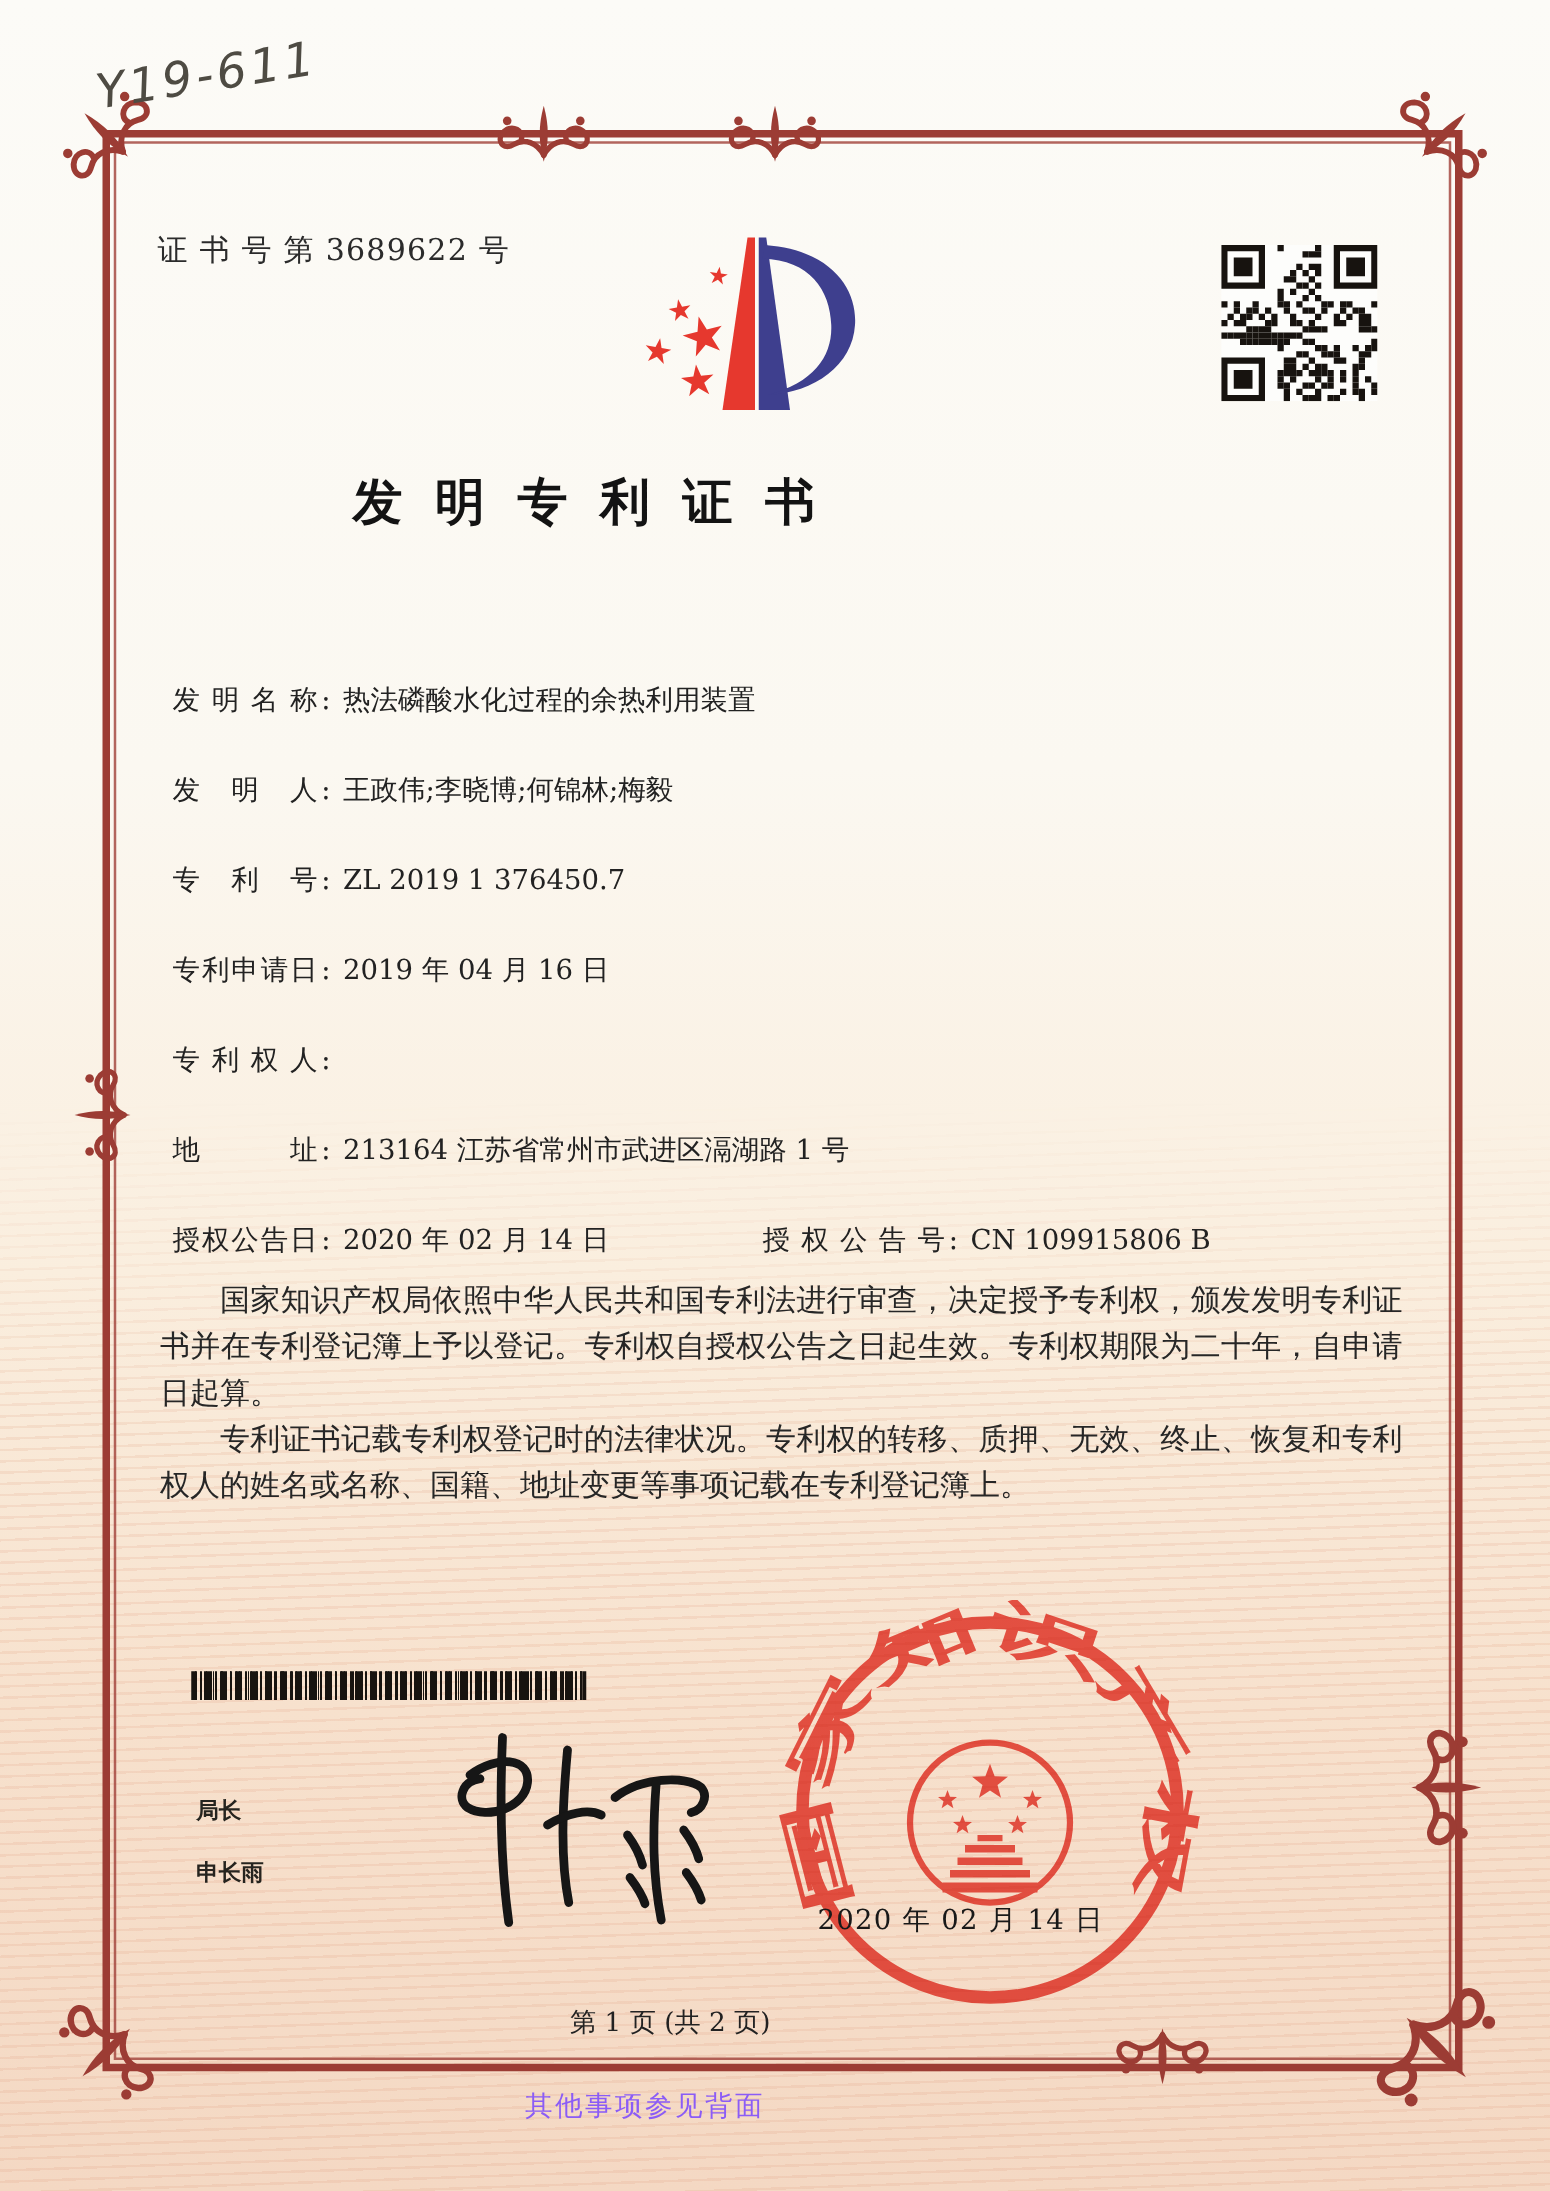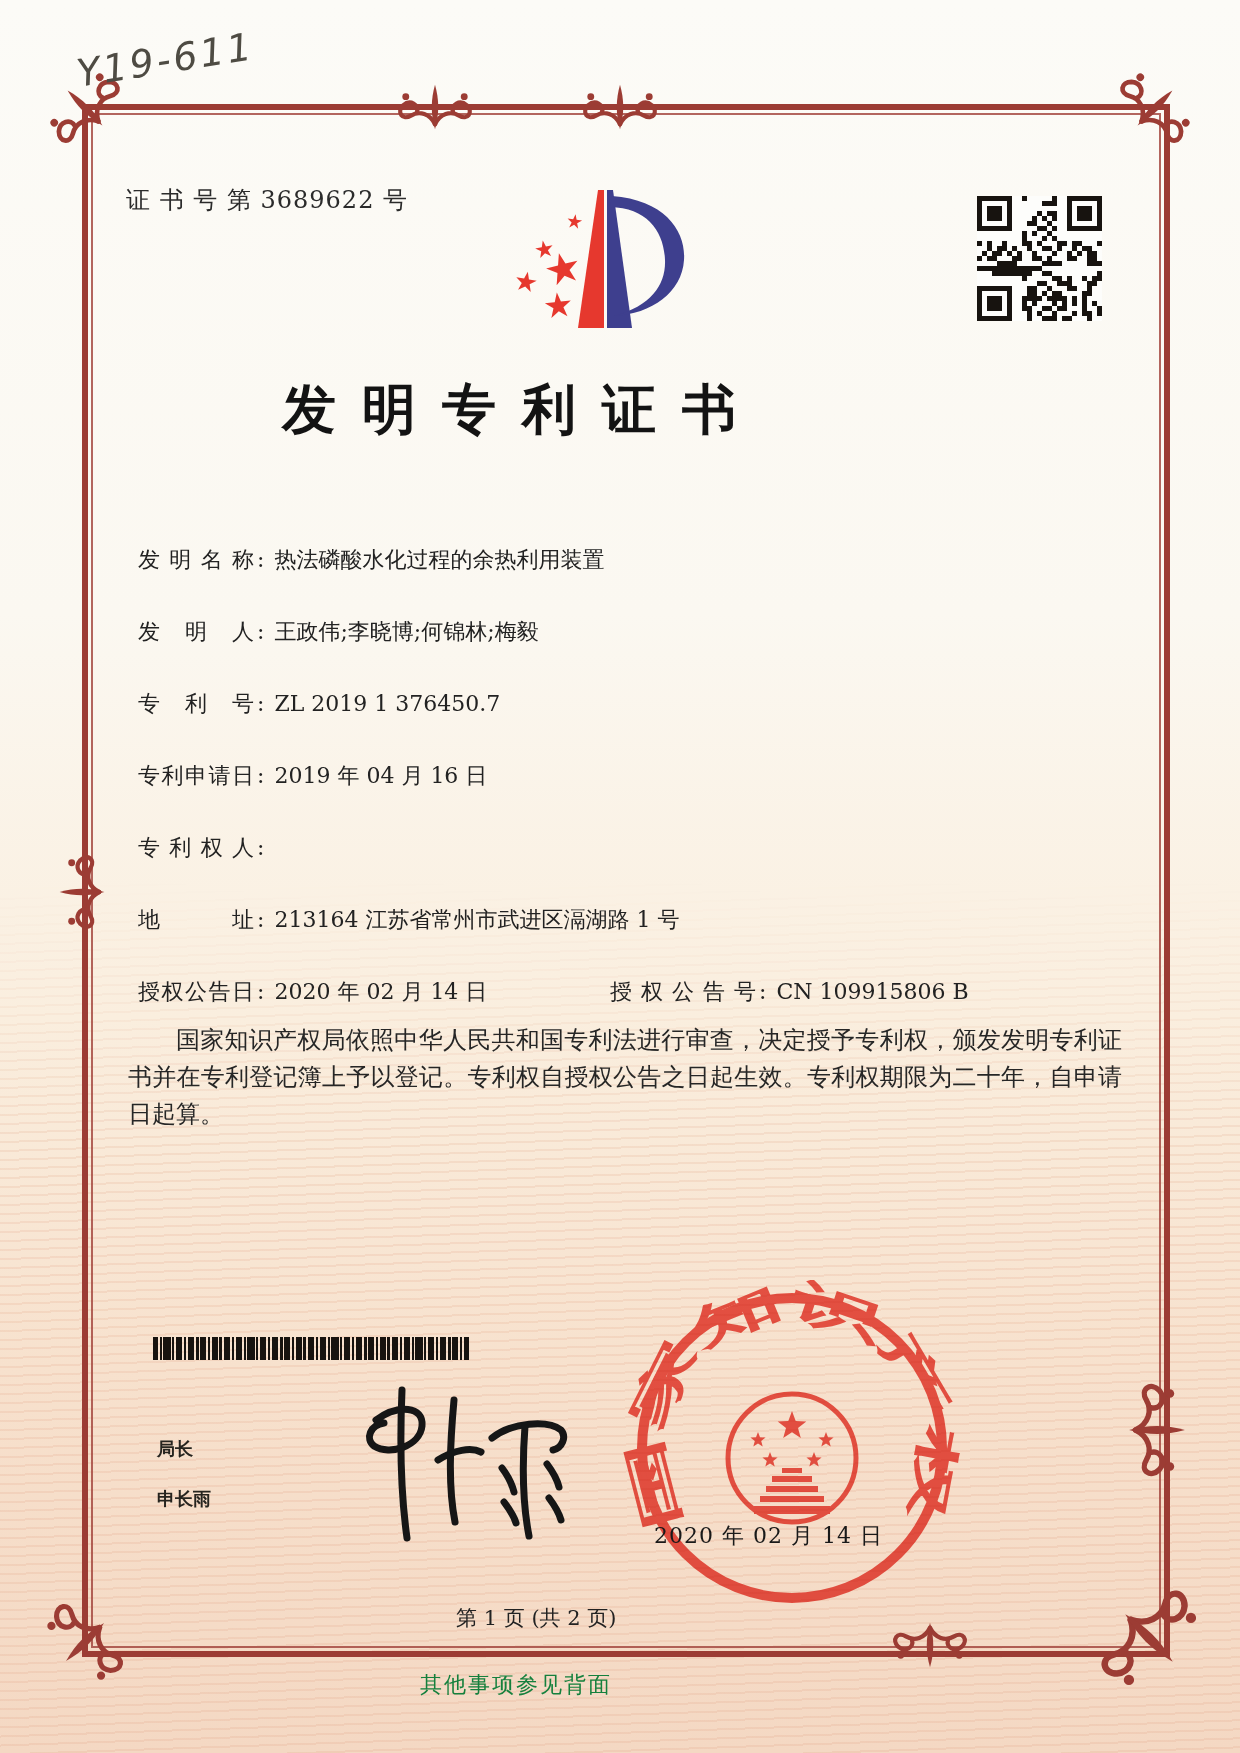--- a/index.html
+++ b/index.html
@@ -25,21 +25,21 @@
   }
   .certno{position:absolute;left:126px;top:184px;font-size:24px;color:#2b2b2b;letter-spacing:1px;}
   .logo{position:absolute;left:480px;top:182px;width:230px;height:155px;}
   .star{position:absolute;color:#e6382e;line-height:1;font-family:"DejaVu Sans","Liberation Sans",sans-serif;}
   .s1{left:566px;top:212px;font-size:19px;transform:rotate(8deg);}
   .s2{left:534px;top:238px;font-size:23px;transform:rotate(-10deg);}
   .s3{left:544px;top:248px;font-size:42px;transform:rotate(-14deg);}
   .s4{left:514px;top:268px;font-size:27px;transform:rotate(10deg);}
   .s5{left:543px;top:288px;font-size:34px;transform:rotate(-6deg);}
   .qr{position:absolute;left:977px;top:196px;width:125px;height:125px;}
-  .title{position:absolute;left:282px;top:374px;font-size:54px;font-weight:700;letter-spacing:26px;color:#131313;white-space:nowrap;}
+  .title{position:absolute;left:282px;top:374px;font-size:40px;font-weight:700;letter-spacing:26px;color:#131313;white-space:nowrap;}
   #field-rows{position:absolute;left:138px;top:514px;width:1000px;}
   .f-row{height:72px;display:flex;align-items:center;font-size:22px;color:#222;}
   .f-cell{display:flex;align-items:baseline;white-space:nowrap;}
   .f-cell:first-child{min-width:472px;}
   .f-label{display:inline-block;width:116px;text-align:justify;text-align-last:justify;text-justify:inter-character;flex:none;margin-top:20px;}
   .f-label.alt{width:146px;}
   .f-colon{margin:0 10px 0 3px;}
   #paras{position:absolute;left:128px;top:1022px;width:994px;font-size:24px;line-height:37px;text-align:justify;color:#262626;}
   #paras p{margin:0;text-indent:2em;}
   .barcode{
@@ -52,21 +52,21 @@
   }
   .officer{
     position:absolute;left:157px;top:1424px;
     font-family:"DejaVu Sans","Liberation Sans",sans-serif;
     font-weight:700;font-size:18px;color:#26241f;line-height:50px;
   }
   .sig{position:absolute;left:350px;top:1384px;width:220px;height:164px;}
   .seal{position:absolute;left:622px;top:1280px;width:340px;height:340px;opacity:.92;mix-blend-mode:multiply;}
   .seal-date{position:absolute;left:654px;top:1521px;font-size:22px;color:#191919;letter-spacing:1px;z-index:5;}
   .pagenum{position:absolute;left:456px;top:1604px;font-size:21px;color:#222;}
-  .backnote{position:absolute;left:420px;top:1670px;font-size:22px;letter-spacing:2px;color:#15803d;}
+  .backnote{position:absolute;left:420px;top:1670px;font-size:22px;letter-spacing:2px;color:#8b5cf6;}
 </style>
 </head>
 <body>
 
 <svg width="0" height="0" style="position:absolute">
   <defs>
     <symbol id="orn" viewBox="-50 -30 100 60">
       <g fill="none" stroke="#9c3c34" stroke-width="5" stroke-linecap="round">
         <path d="M0,-20 C-6,-8 -18,-4 -28,-10 C-38,-16 -45,-6 -37,2 C-29,9 -18,3 -21,-6"></path>
         <path d="M0,-20 C6,-8 18,-4 28,-10 C38,-16 45,-6 37,2 C29,9 18,3 21,-6"></path>
@@ -360,20 +360,21 @@
       <div class="f-cell">
         <span class="f-label alt">授权公告号</span>
         <span class="f-colon">:</span>
         <span class="f-value">CN 109915806 B</span>
       </div>
     </div>
   </div>
 
 <div id="paras">
   <p>国家知识产权局依照中华人民共和国专利法进行审查，决定授予专利权，颁发发明专利证书并在专利登记簿上予以登记。专利权自授权公告之日起生效。专利权期限为二十年，自申请日起算。</p>
+  <p>专利证书记载专利权登记时的法律状况。专利权的转移、质押、无效、终止、恢复和专利权人的姓名或名称、国籍、地址变更等事项记载在专利登记簿上。</p>
 </div>
 
 <div class="barcode"></div>
 
 <div class="officer">
   <div>局长</div>
   <div>申长雨</div>
 </div>
 
 <svg class="sig" viewBox="0 0 220 164">

